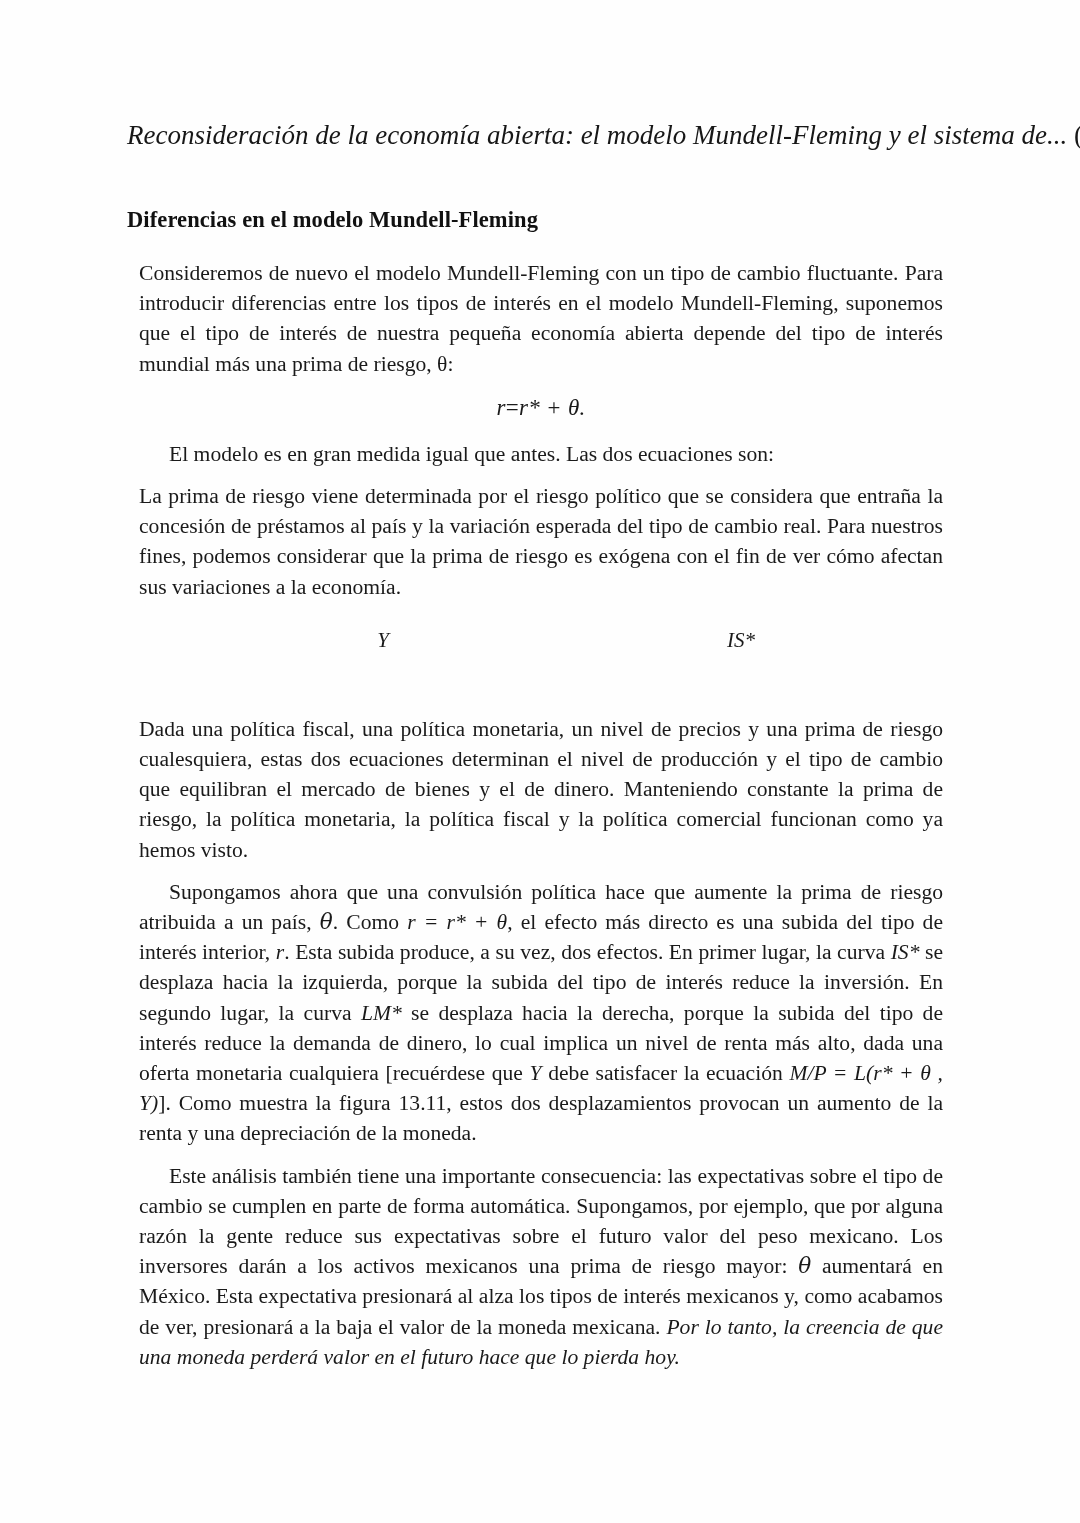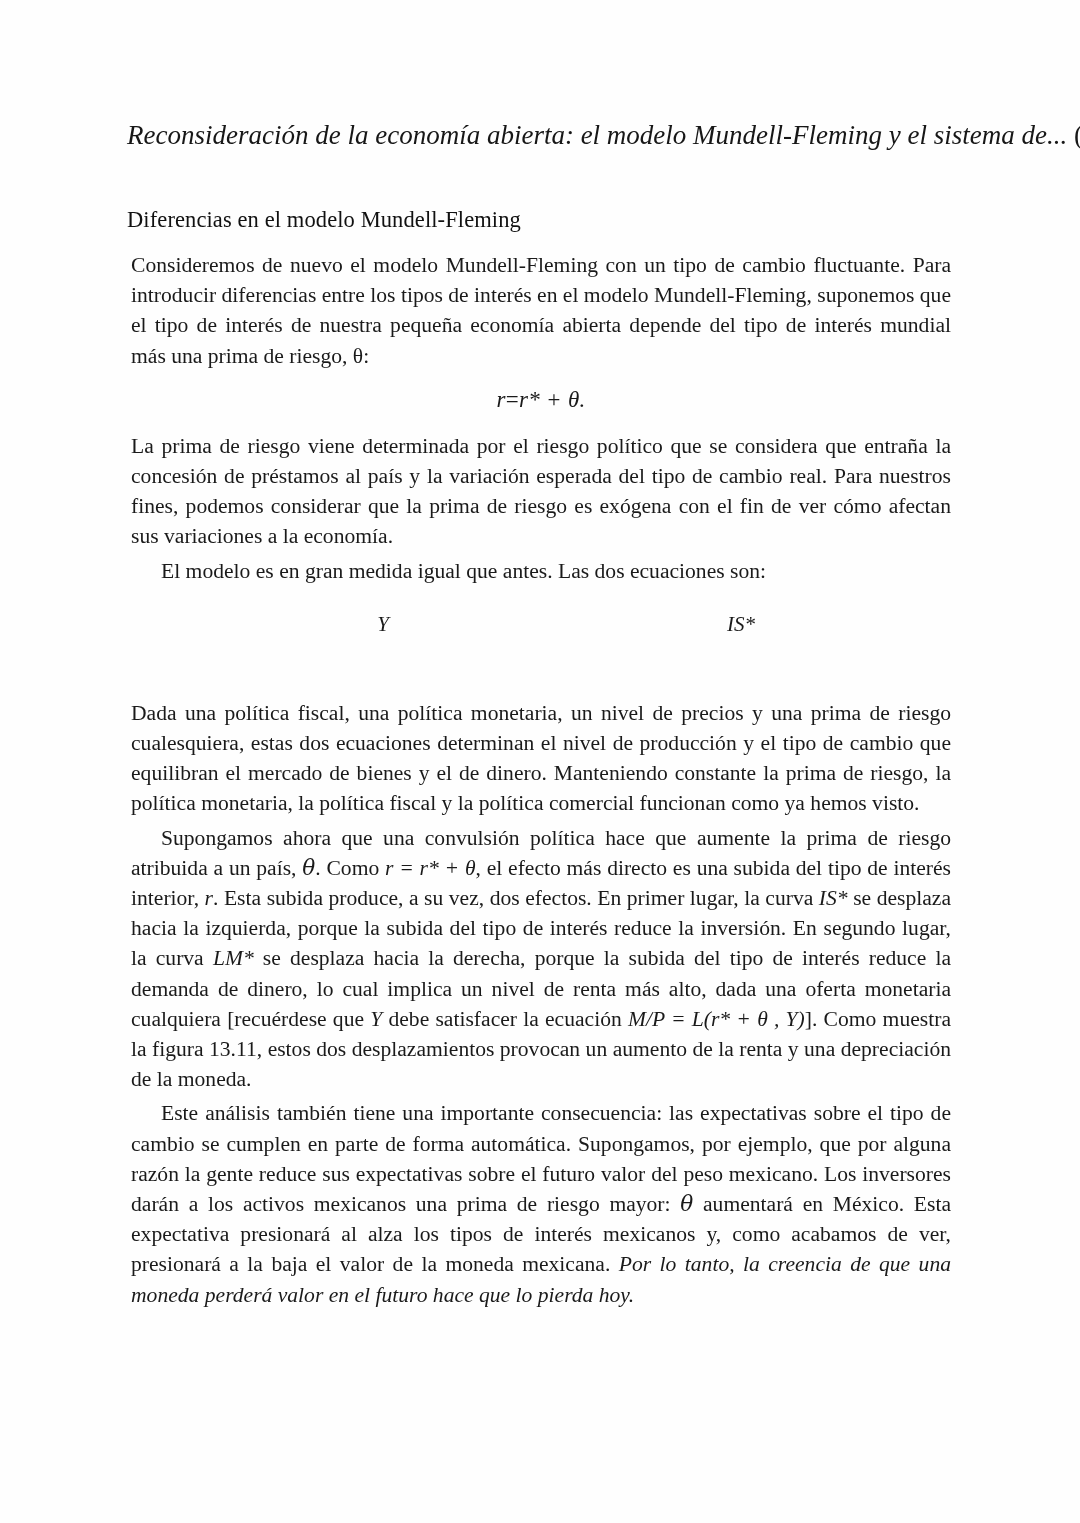--- a/index.html
+++ b/index.html
@@ -52,35 +52,35 @@
   }
 
   
   .section-heading {
     position: absolute;
     left: 0;
     top: 186px;
     width: 828px;
     font-size: 22.5px;
     line-height: 30px;
-    font-weight: normal;
+    font-weight: bold;
     letter-spacing: 0.1px;
     color: #111111;
   }
 
   
   .body-flow {
     position: absolute;
     left: 0;
     top: 246px;
     width: 828px;
   }
 
   p.para {
-    margin: 4px;
+    margin: 12px;
     font-size: 21.6px;
     line-height: 30.2px;
     text-align: justify;
     text-justify: inter-word;
     -webkit-hyphens: manual;
     hyphens: manual;
     color: #1a1a1a;
   }
   p.para.indent {
     text-indent: 30px;
@@ -157,23 +157,23 @@
     <h2 class="section-heading">Diferencias en el modelo Mundell-Fleming</h2>
 
     <div class="body-flow">
 
       <p class="para">Consideremos de nuevo el modelo Mundell-Fleming con un tipo de cambio fluctuante. Para introducir diferencias entre los tipos de interés en el modelo Mundell-Fleming, suponemos que el tipo de interés de nuestra pequeña economía abierta depende del tipo de interés mundial más una prima de riesgo, θ:</p>
 
       <div class="eq-single">
         <i class="var">r</i><span class="op">=</span><i class="var">r* + θ.</i>
       </div>
 
+      <p class="para indent">El modelo es en gran medida igual que antes. Las dos ecuaciones son:</p>
+
       <p class="para">La prima de riesgo viene determinada por el riesgo político que se considera que entraña la concesión de préstamos al país y la variación esperada del tipo de cambio real. Para nuestros fines, podemos considerar que la prima de riesgo es exógena con el fin de ver cómo afectan sus variaciones a la economía.</p>
-
-      <p class="para indent">El modelo es en gran medida igual que antes. Las dos ecuaciones son:</p>
 
       <div class="eq-block">
         <div class="eq-row r1">
           <span class="eq-lhs">Y</span>
           <span class="eq-tag">IS*</span>
         </div>
       </div>
 
       <p class="para">Dada una política fiscal, una política monetaria, un nivel de precios y una prima de riesgo cualesquiera, estas dos ecuaciones determinan el nivel de producción y el tipo de cambio que equilibran el mercado de bienes y el de dinero. Manteniendo constante la prima de riesgo, la política monetaria, la política fiscal y la política comercial funcionan como ya hemos visto.</p>
 

